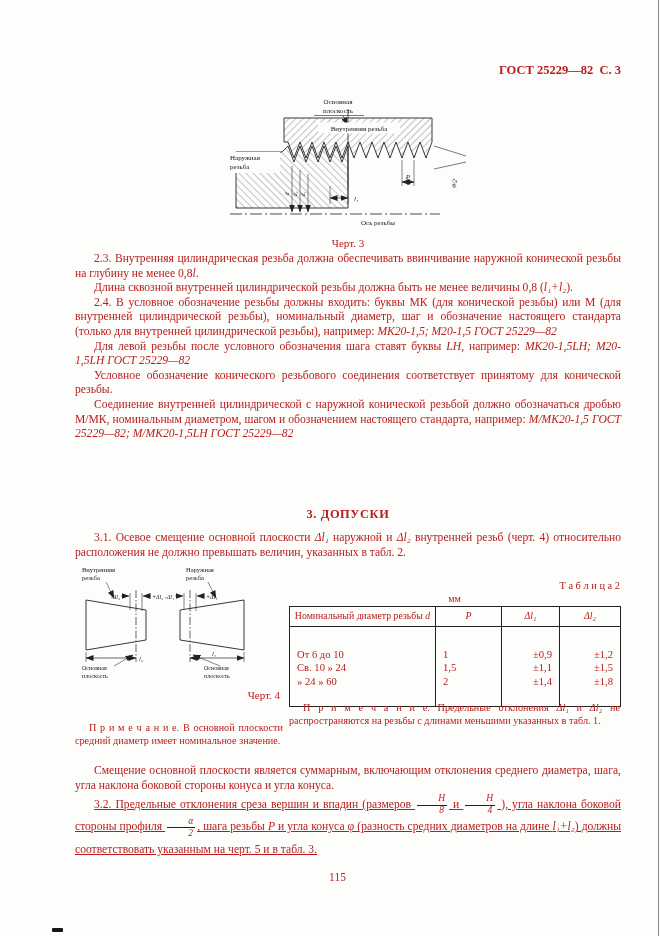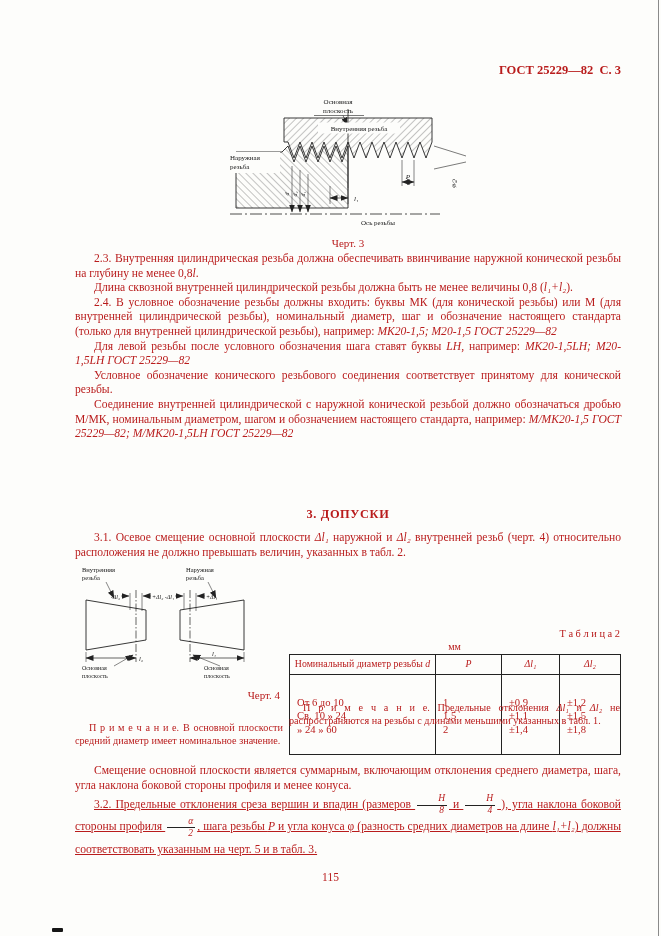--- a/index.html
+++ b/index.html
@@ -17,43 +17,43 @@
   svg text { font-family:"Liberation Serif","DejaVu Serif",serif; fill:#161616; }
   .svgit { font-style:italic; }
 
   .tb1 { position:absolute; left:75px; top:252px; width:546px; font-size:11.6px; line-height:14.6px; text-align:justify; }
   .tb1 p { text-indent:19px; }
   .it { font-style:italic; }
 
   .h3 { position:absolute; left:75px; top:507px; width:546px; text-align:center; font-weight:bold; font-size:12.4px; letter-spacing:0.6px; }
   .p31 { position:absolute; left:75px; top:531px; width:546px; font-size:11.6px; line-height:14.6px; text-align:justify; text-indent:19px; }
 
-  .t2wrap { position:absolute; left:289px; top:628px; width:331px; }
+  .t2wrap { position:absolute; left:289px; top:580px; width:331px; }
   .t2label { text-align:right; font-size:10.4px; margin-bottom:2px; }
   .t2units { text-align:center; font-size:10px; margin-bottom:2px; }
   table.t2 { width:100%; border-collapse:collapse; border:1.4px solid #222; font-size:10.6px; table-layout:fixed; }
   .t2 th { font-weight:normal; font-size:9.8px; border-bottom:1px solid #222; padding:3px 4px 4px; vertical-align:middle; text-align:center; line-height:11.5px; }
   .t2 th + th, .t2 td + td { border-left:1px solid #222; }
   .t2 td { padding:0 7px; line-height:13.6px; vertical-align:top; }
   .t2 tbody tr:first-child td { padding-top:21px; }
   .t2 tbody tr:last-child td { padding-bottom:18px; }
-  .t2 td.c { text-align:left; }
+  .t2 td.c { text-align:right; }
   .itc { font-style:italic; }
 
   .noteL { position:absolute; left:75px; top:722px; width:208px; font-size:10.2px; line-height:12.9px; text-align:justify; text-indent:14px; }
   .noteR { position:absolute; left:289px; top:702px; width:331px; font-size:10.2px; line-height:12.9px; text-align:justify; text-indent:14px; }
 
   .psmesh { position:absolute; left:75px; top:764px; width:546px; font-size:11.6px; line-height:14.6px; text-align:justify; text-indent:19px; }
   .p32 { position:absolute; left:75px; top:794px; width:546px; font-size:11.6px; line-height:21.5px; text-align:justify; text-indent:19px;text-decoration:underline; }
 
   .frac { display:inline-block; vertical-align:middle; text-align:center; font-style:italic; line-height:1.05; margin:0 2px; }
   .frac .fnum { display:block; font-size:9.5px; padding:0 2px 0.5px; border-bottom:0.9px solid #222; }
   .frac .fden { display:block; font-size:9.5px; padding-top:0.5px; }
 
-  .pnum { position:absolute; left:9px; top:871px; width:643px; text-align:center; font-size:11.5px; }
+  .pnum { position:absolute; left:16px; top:871px; width:643px; text-align:center; font-size:11.5px; }
   .edge { position:absolute; right:2px; top:0; width:1px; height:936px; background:#8a8a8a; }
   .speck { position:absolute; left:52px; top:928px; width:11px; height:4px; background:#161616; border-radius:1px; }
 </style>
 </head>
 <body>
 
 <div class="page">
 
   <div class="hdr">ГОСТ 25229—82  С. 3</div>
 
@@ -229,20 +229,20 @@
           <td class="c">±1,4</td>
           <td class="c">±1,8</td>
         </tr>
       </tbody>
     </table>
   </div>
 
   <p class="noteL"><span>П р и м е ч а н и е. В основной плоскости средний диаметр имеет номинальное значение.</span></p>
   <p class="noteR"><span>П р и м е ч а н и е. Предельные отклонения </span><span class="it">Δl₁</span><span> и </span><span class="it">Δl₂</span><span> не распространяются на резьбы с длинами меньшими указанных в табл. 1.</span></p>
 
-  <p class="psmesh"><span>Смещение основной плоскости является суммарным, включающим отклонения среднего диаметра, шага, угла наклона боковой стороны профиля и менее конуса.</span></p>
+  <p class="psmesh"><span>Смещение основной плоскости является суммарным, включающим отклонения среднего диаметра, шага, угла наклона боковой стороны конуса и угла конуса.</span></p>
   <p class="p32"><span>3.2. Предельные отклонения среза вершин и впадин (размеров </span><span class="frac"><span class="fnum">H</span><span class="fden">8</span></span><span> и </span><span class="frac"><span class="fnum">H</span><span class="fden">4</span></span><span> ), угла наклона боковой стороны профиля </span><span class="frac"><span class="fnum">α</span><span class="fden">2</span></span><span>, шага резьбы </span><span class="it">P</span><span> и угла конуса φ (разность средних диаметров на длине </span><span class="it">l₁+l₂</span><span>) должны соответствовать указанным на черт. 5 и в табл. 3.</span></p>
 
   <div class="pnum">115</div>
 
   <div class="edge"></div>
   <div class="speck"></div>
 </div>
 
 </body></html>

